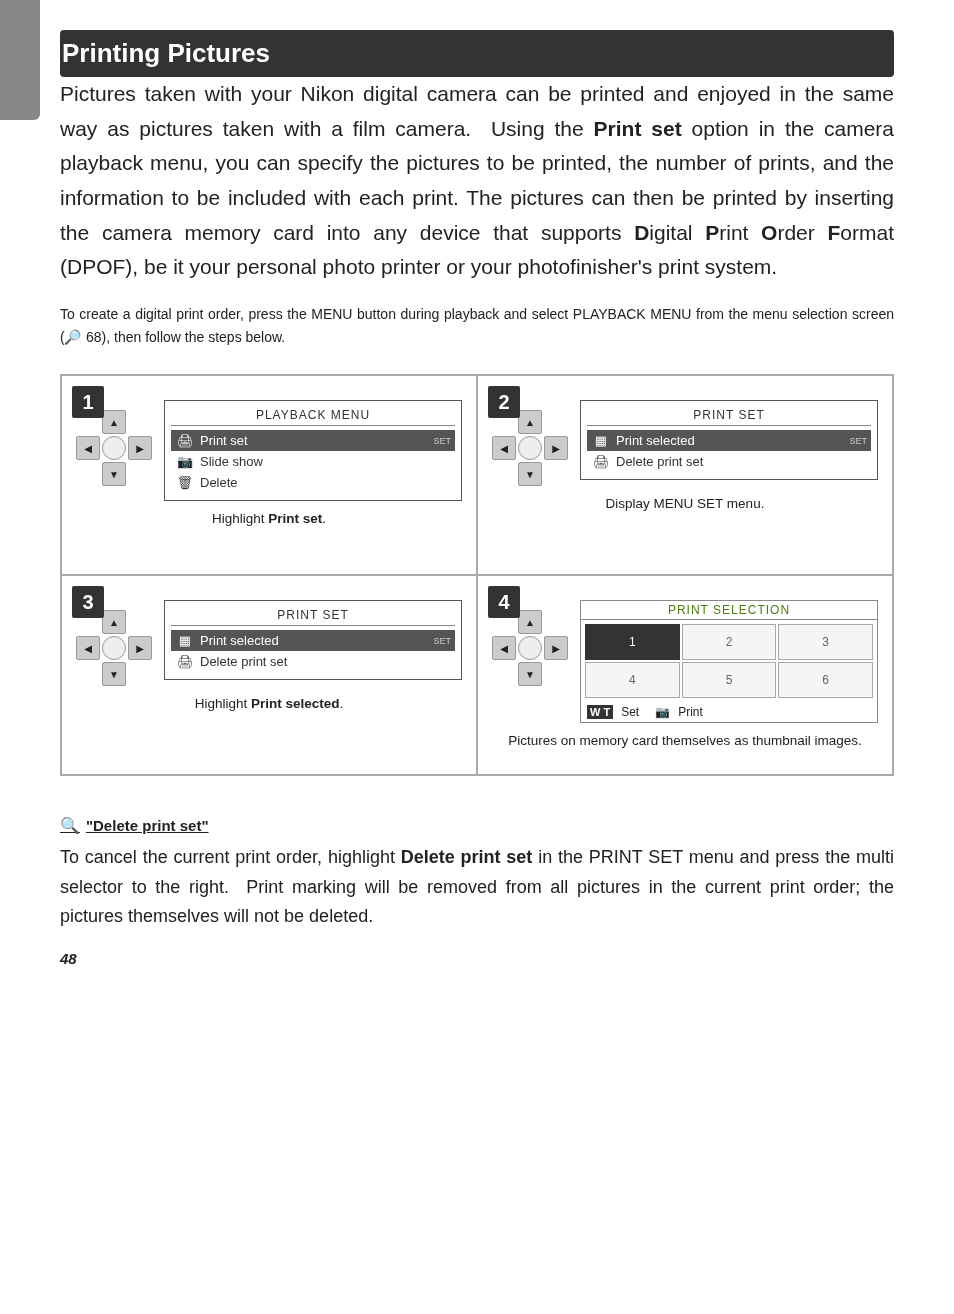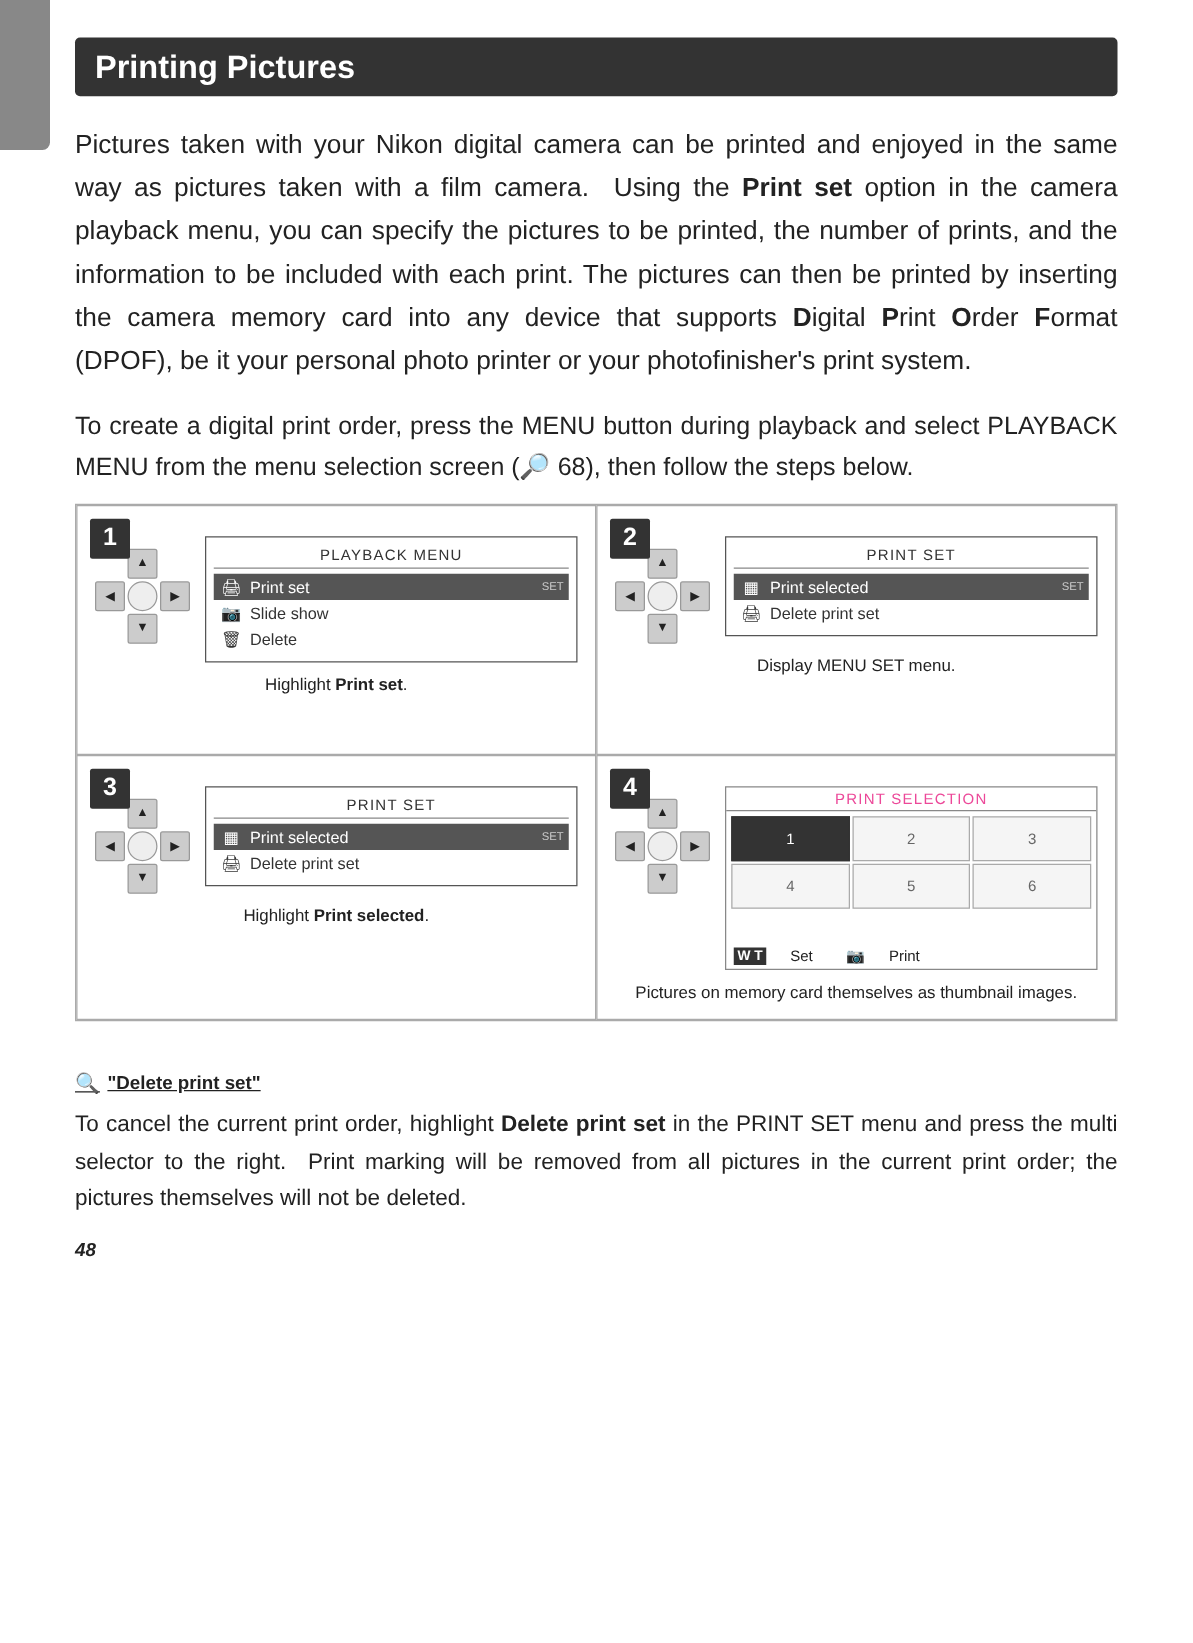--- a/index.html
+++ b/index.html
@@ -26,37 +26,36 @@
       height: 120px;
       background: #888;
       border-radius: 0 0 6px 0;
     }
     
     .title-bar {
       background: #333;
       color: #fff;
       font-size: 26px;
       font-weight: bold;
-      padding: 8px 16px;
+      padding: 8px 2px;
       border-radius: 4px;
-      margin-bottom: 22px;
       display: inline-block;
       width: 100%;
     }
     .intro-text {
       font-size: 21px;
       line-height: 1.65;
       margin-bottom: 18px;
       text-align: justify;
     }
     .intro-text strong { font-weight: bold; }
     .steps-text {
-      font-size: 20px;
+      font-size: 14px;
       line-height: 1.65;
-      margin-bottom: 12px;
+      margin-bottom: 25px;
       text-align: justify;
     }
     
     .steps-grid {
       display: grid;
       grid-template-columns: 1fr 1fr;
       grid-template-rows: auto auto;
       gap: 0;
       border: 1.5px solid #aaa;
       margin-bottom: 40px;
@@ -162,21 +161,21 @@
       border: 1px solid #888;
       background: #fff;
       flex: 1;
     }
     .ps-title {
       text-align: center;
       font-size: 12px;
       letter-spacing: 1px;
       border-bottom: 1px solid #888;
       padding: 2px 0;
-      color: #ec4899;
+      color: #4d7c0f;
     }
     .thumb-grid {
       display: grid;
       grid-template-columns: repeat(3, 1fr);
       gap: 2px;
       padding: 4px;
     }
     .thumb-cell {
       border: 1px solid #aaa;
       height: 36px;
@@ -188,24 +187,23 @@
       background: #f5f5f5;
     }
     .thumb-cell.selected {
       background: #333;
       color: #fff;
       border-color: #333;
     }
     .ps-footer {
       display: flex;
       align-items: center;
-      gap: 19px;
+      gap: 8px;
       padding: 3px 6px;
       font-size: 12px;
-      margin-top: 24px;
     }
     .wt-icon {
       font-size: 11px;
       font-weight: bold;
       background: #333;
       color: #fff;
       padding: 1px 3px;
     }
     
     .note-section {

